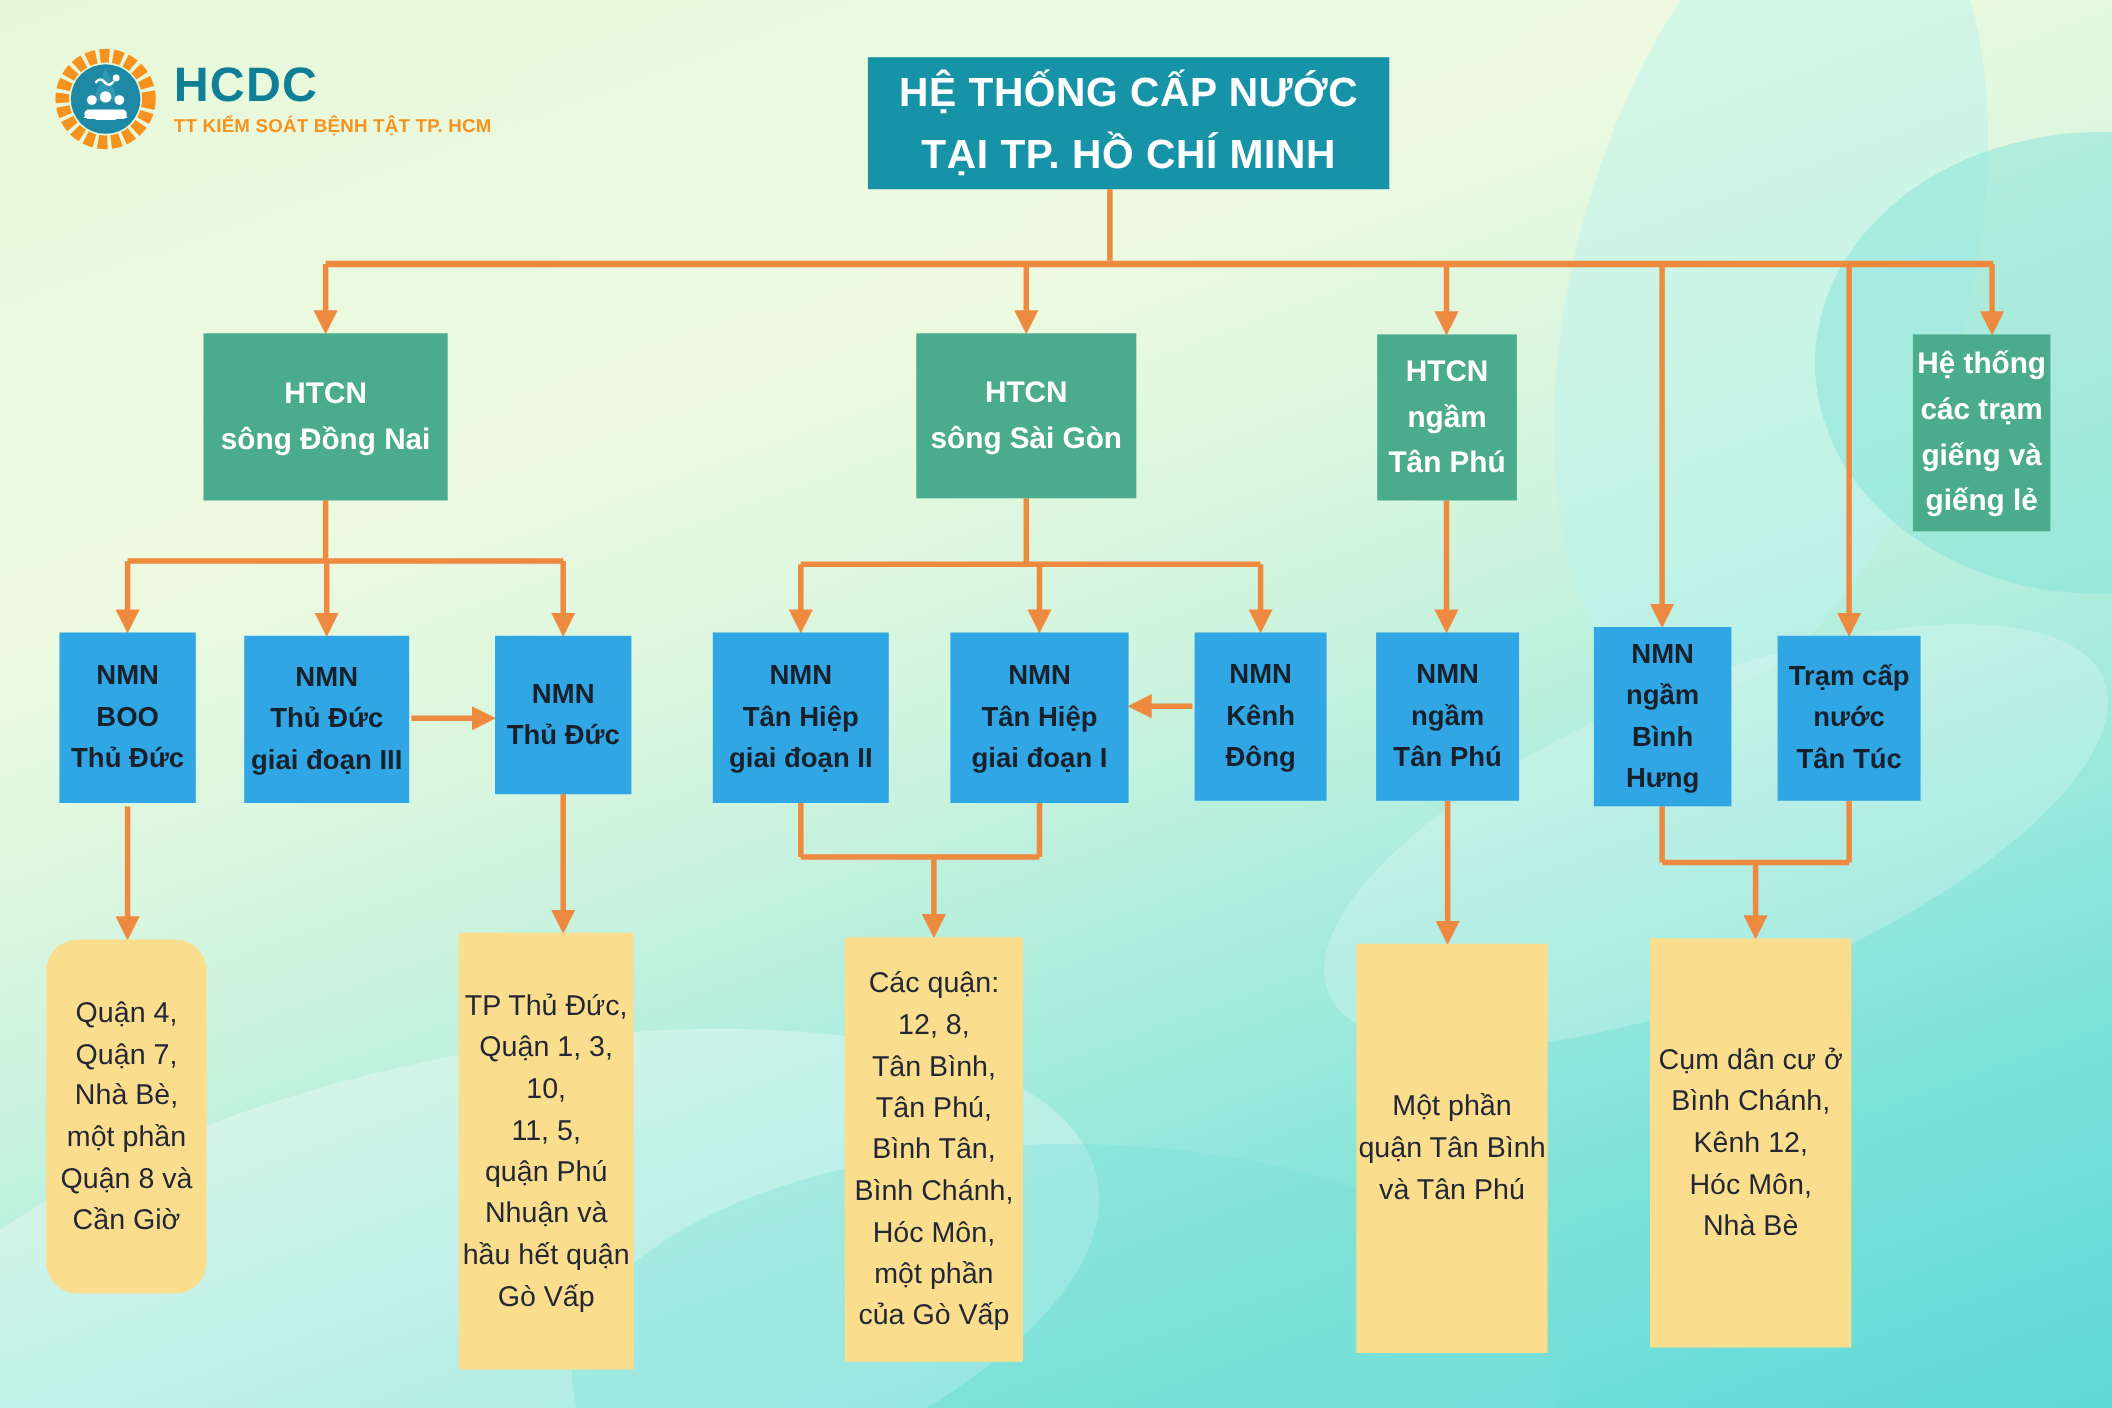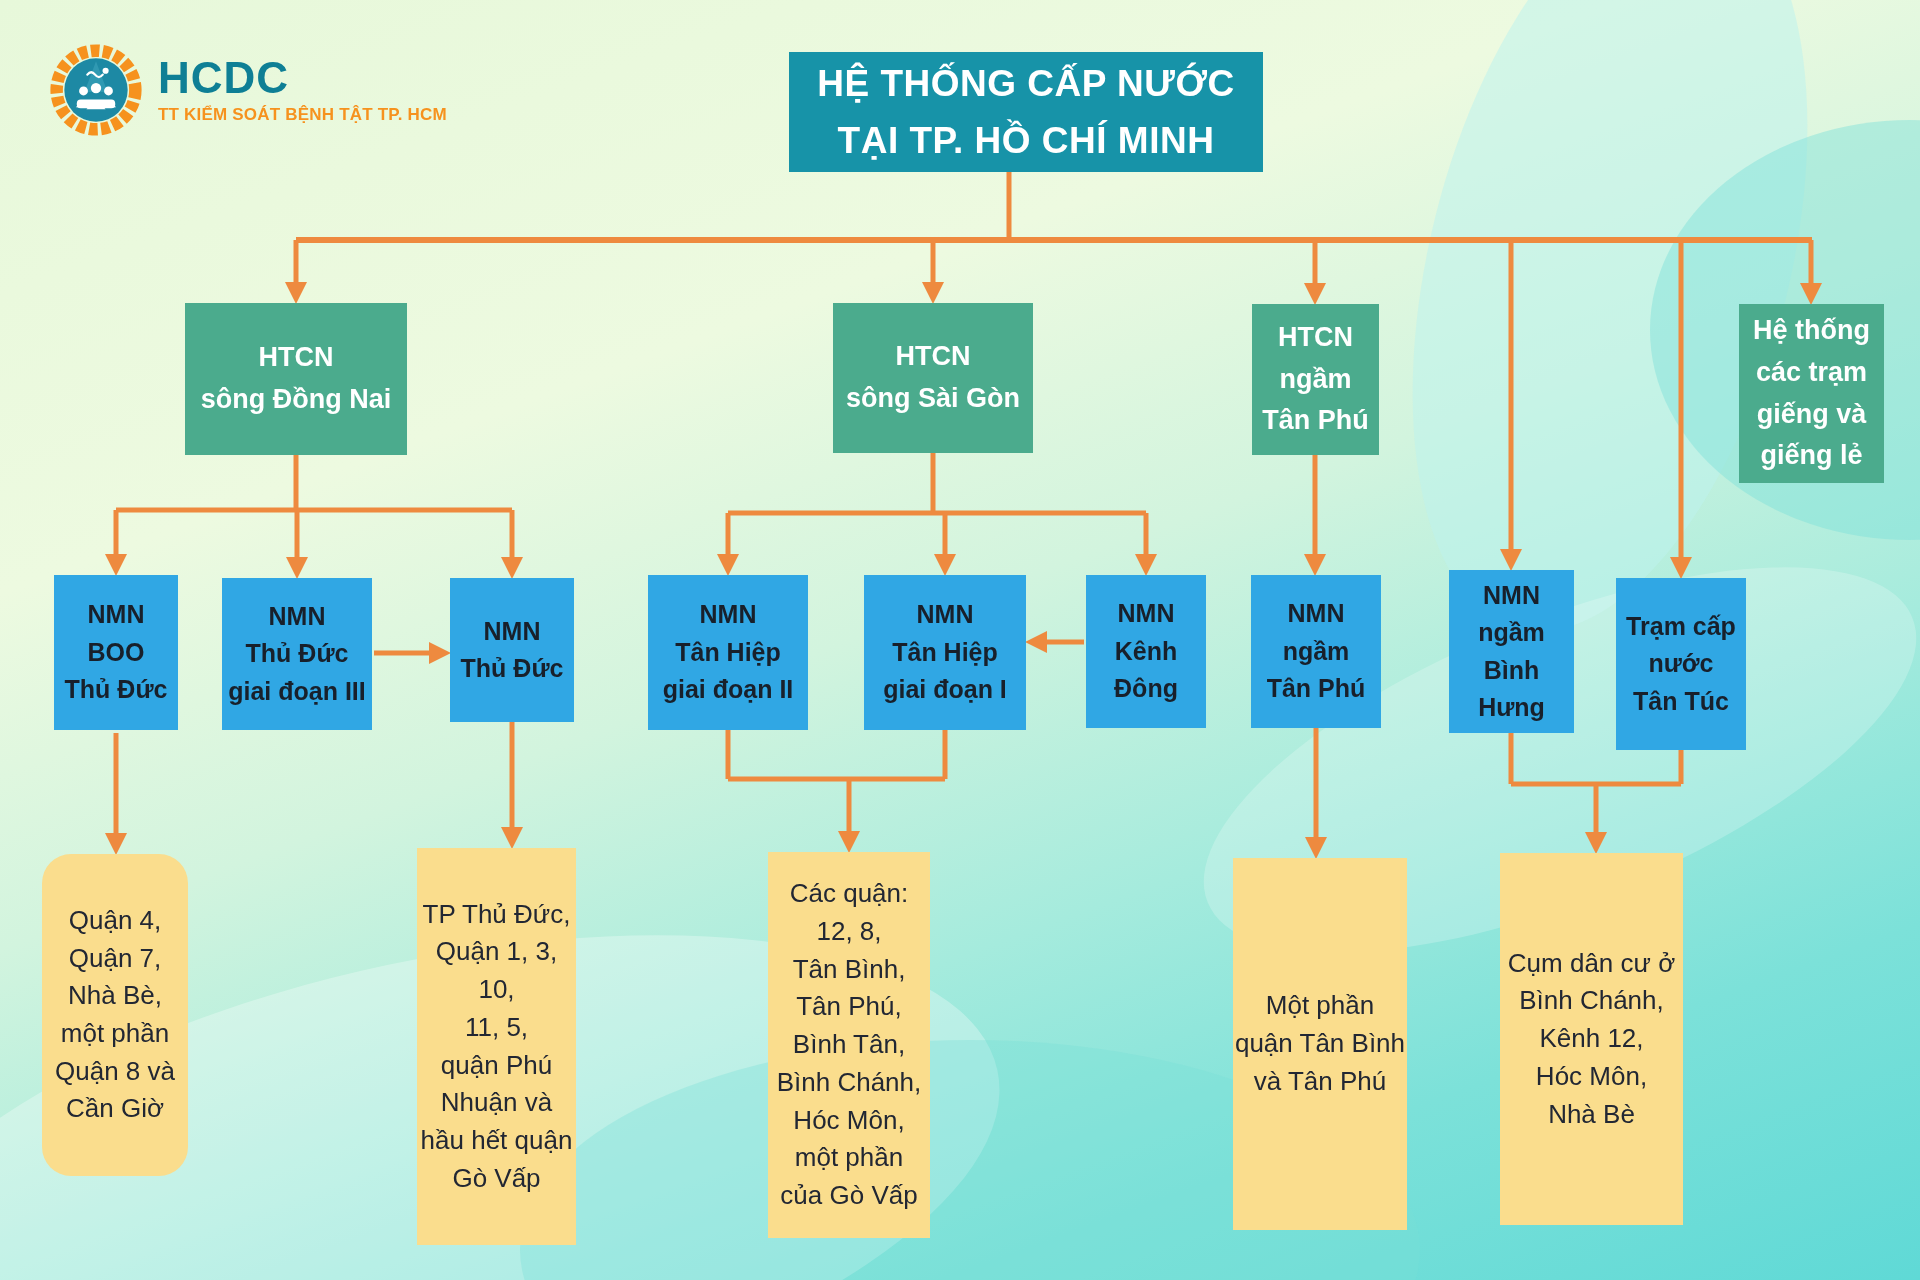--- a/index.html
+++ b/index.html
@@ -118,21 +118,21 @@
   <div class="box title-box" style="left:772px;top:52px;width:474px;height:120px;margin-left:17px;">HỆ THỐNG CẤP NƯỚC
 TẠI TP. HỒ CHÍ MINH</div>
 
   <div class="box green" style="left:185px;top:303px;width:222px;height:152px;">HTCN
 sông Đồng Nai</div>
   <div class="box green" style="left:833px;top:303px;width:200px;height:150px;">HTCN
 sông Sài Gòn</div>
   <div class="box green" style="left:1252px;top:304px;width:127px;height:151px;">HTCN
 ngầm
 Tân Phú</div>
-  <div class="box green" style="left:1739px;top:304px;width:145px;height:179px;">Hệ thống
+  <div class="box green" style="left:1739px;top:304px;width:125px;height:179px;">Hệ thống
 các trạm
 giếng và
 giếng lẻ</div>
 
   <div class="box blue" style="left:54px;top:575px;width:124px;height:155px;">NMN
 BOO
 Thủ Đức</div>
   <div class="box blue" style="left:222px;top:578px;width:150px;height:152px;">NMN
 Thủ Đức
 giai đoạn III</div>
@@ -147,21 +147,21 @@
   <div class="box blue" style="left:1086px;top:575px;width:120px;height:153px;">NMN
 Kênh
 Đông</div>
   <div class="box blue" style="left:1251px;top:575px;width:130px;height:153px;">NMN
 ngầm
 Tân Phú</div>
   <div class="box blue" style="left:1449px;top:570px;width:125px;height:163px;">NMN
 ngầm
 Bình
 Hưng</div>
-  <div class="box blue" style="left:1616px;top:578px;width:130px;height:172px;">Trạm cấp
+  <div class="box blue" style="left:1616px;top:578px;width:130px;height:150px;">Trạm cấp
 nước
 Tân Túc</div>
 
   <div class="box yellow" style="left:42px;top:854px;width:146px;height:322px;border-radius:29px;">Quận 4,
 Quận 7,
 Nhà Bè,
 một phần
 Quận 8 và
 Cần Giờ</div>
   <div class="box yellow" style="left:417px;top:848px;width:159px;height:397px;">TP Thủ Đức,

